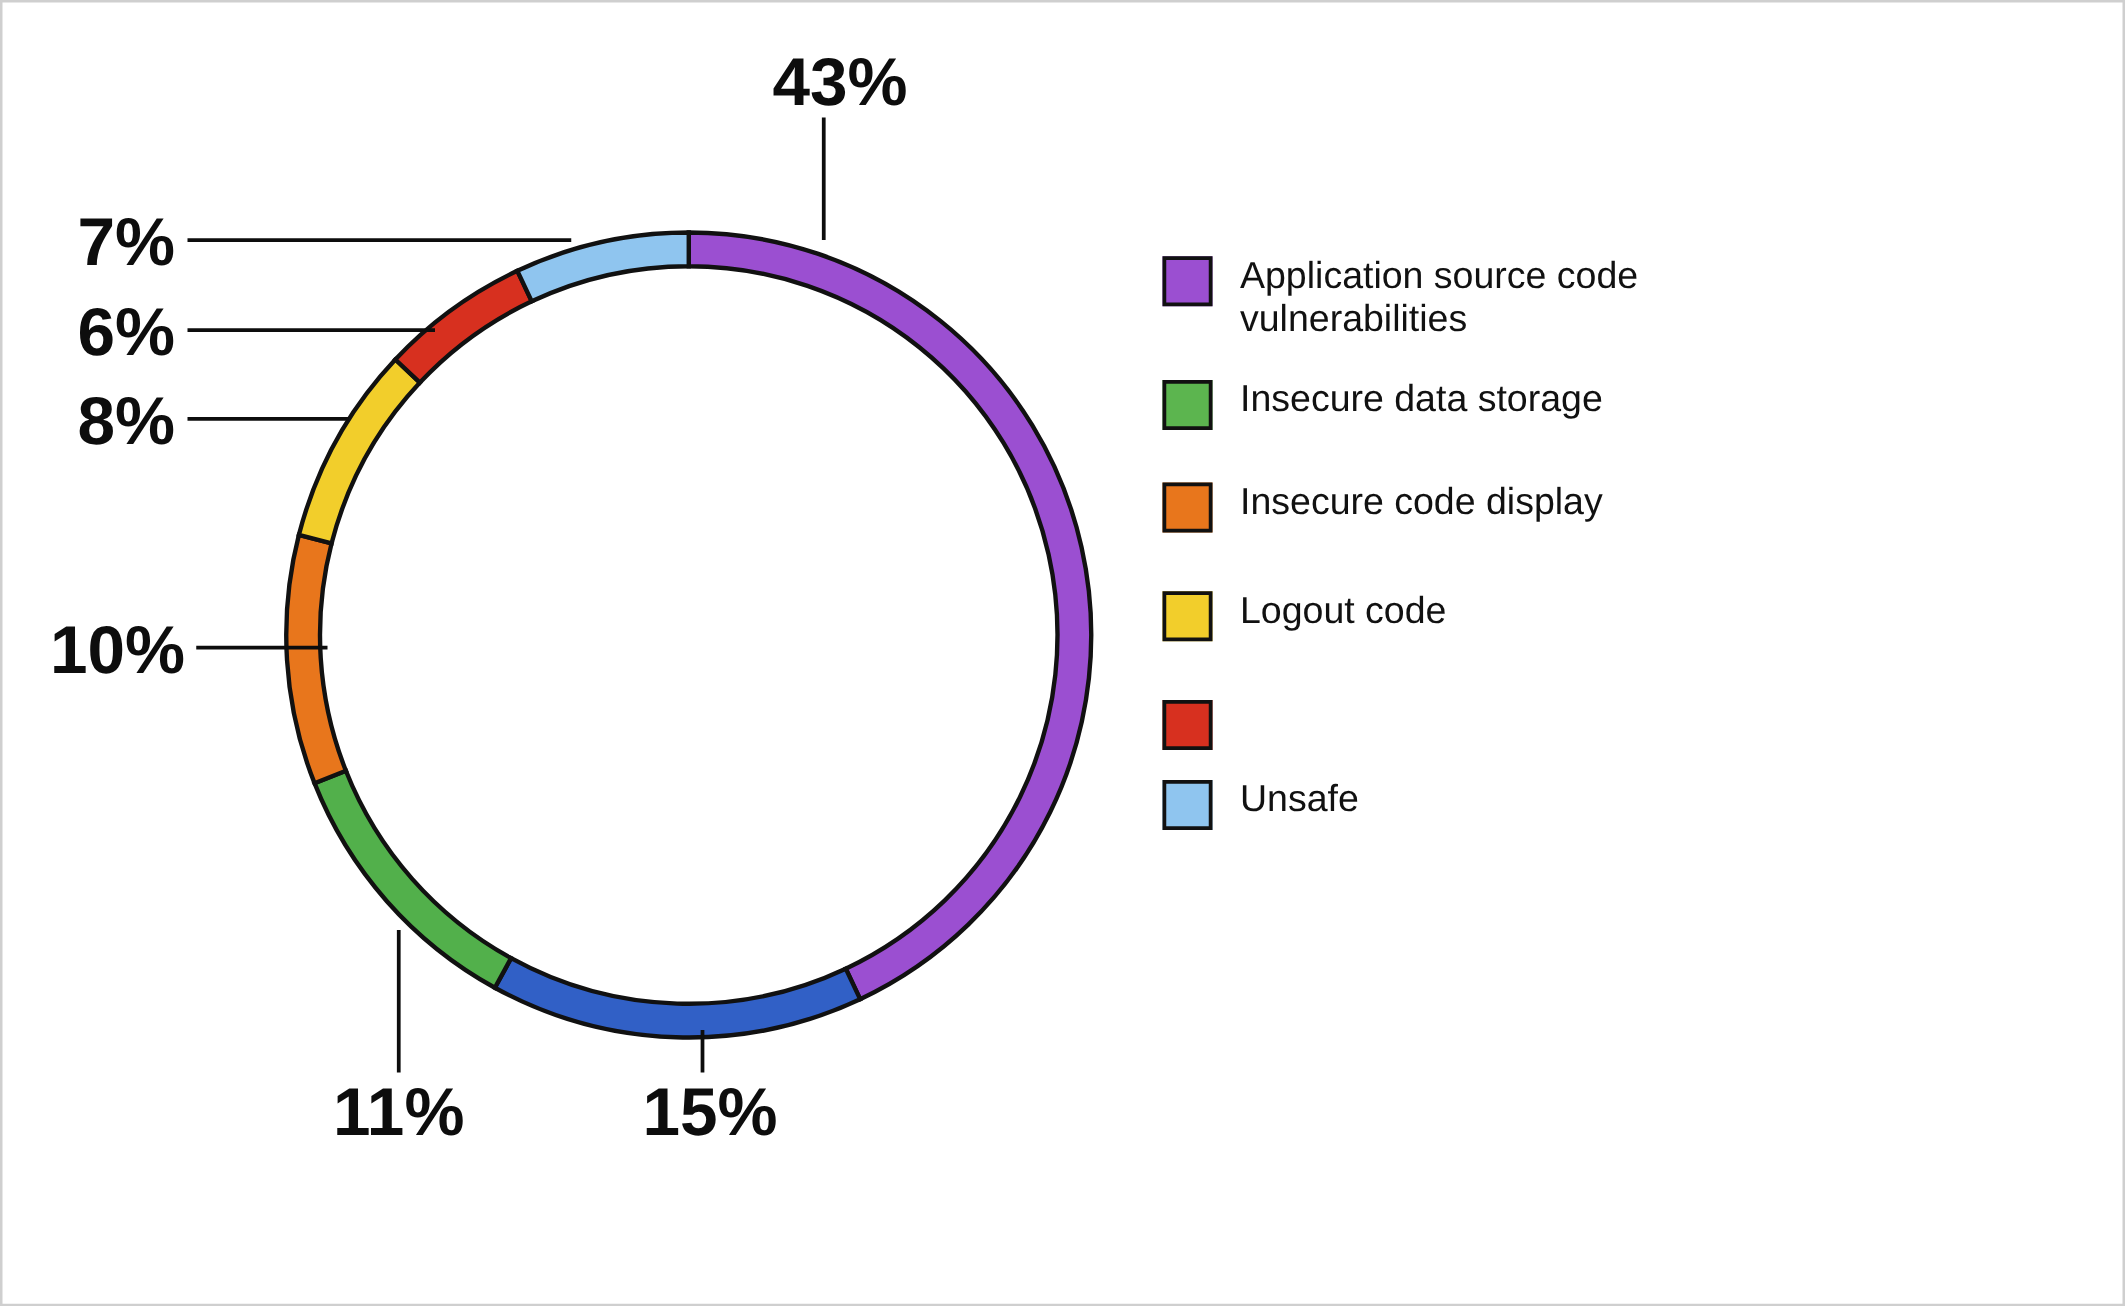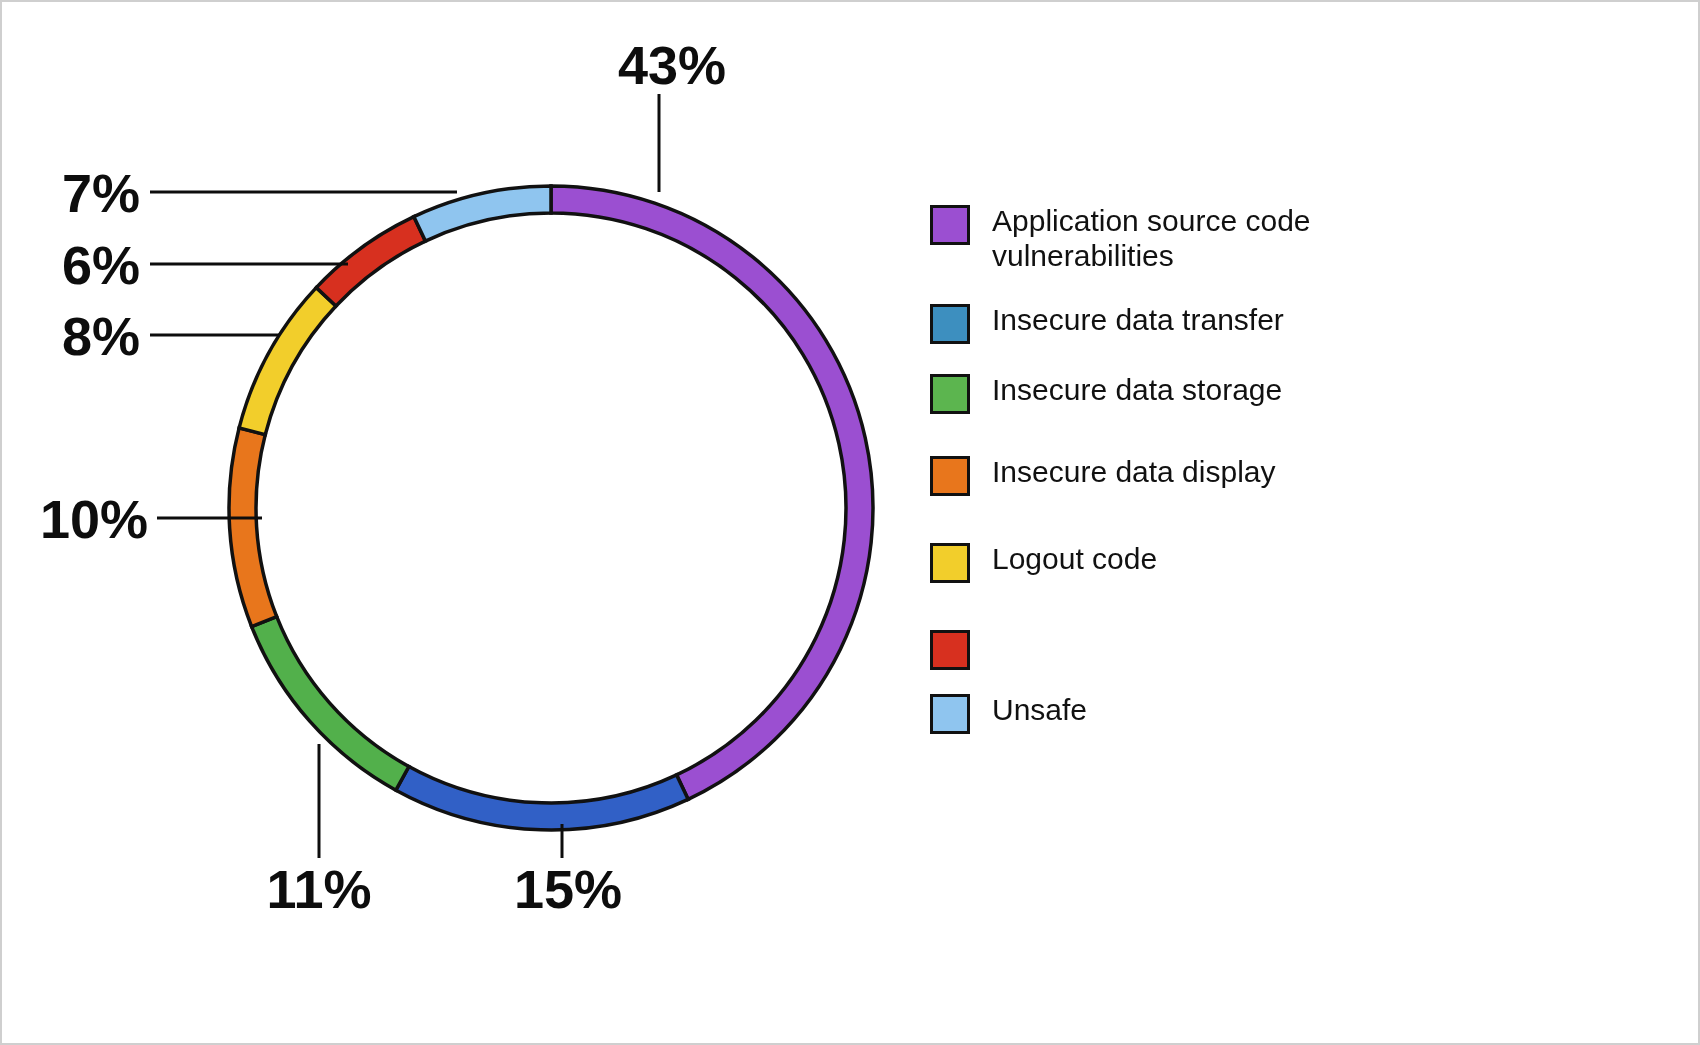--- a/index.html
+++ b/index.html
@@ -109,31 +109,27 @@
       <text class="pct-label" x="317" y="906" text-anchor="middle">11%</text>
       <text class="pct-label" x="566" y="906" text-anchor="middle">15%</text>
     </g>
   </svg>
 
   <div id="legend">
     <div class="legend-row">
       <span class="legend-swatch" style="background:#9B4FD1"></span>
       <span class="legend-text">Application source code vulnerabilities</span>
     </div>
-    <div class="legend-row">
-      <span class="legend-swatch" style="background:#3D8FBF"></span>
-      <span class="legend-text">Insecure data transfer</span>
-    </div>
     <div class="legend-row" style="margin-bottom:40px">
       <span class="legend-swatch" style="background:#5CB54F"></span>
       <span class="legend-text">Insecure data storage</span>
     </div>
     <div class="legend-row" style="margin-bottom:45px">
       <span class="legend-swatch" style="background:#E8761C"></span>
-      <span class="legend-text">Insecure data display</span>
+      <span class="legend-text">Insecure code display</span>
     </div>
     <div class="legend-row" style="margin-bottom:45px">
       <span class="legend-swatch" style="background:#F2CE2B"></span>
       <span class="legend-text">Logout code</span>
     </div>
     <div class="legend-row" style="margin-bottom:22px">
       <span class="legend-swatch" style="background:#D7301F"></span>
     </div>
     <div class="legend-row" style="margin-bottom:0">
       <span class="legend-swatch" style="background:#8FC5EF"></span>

